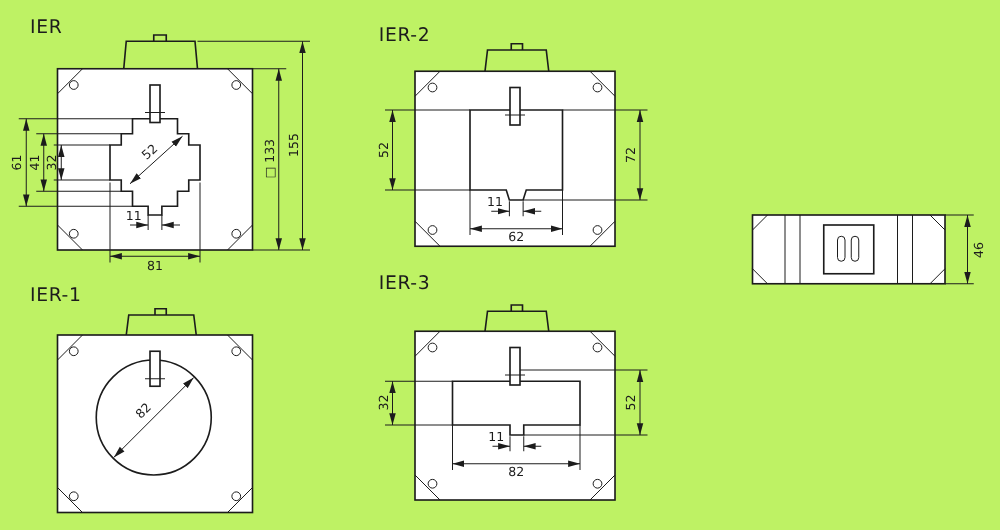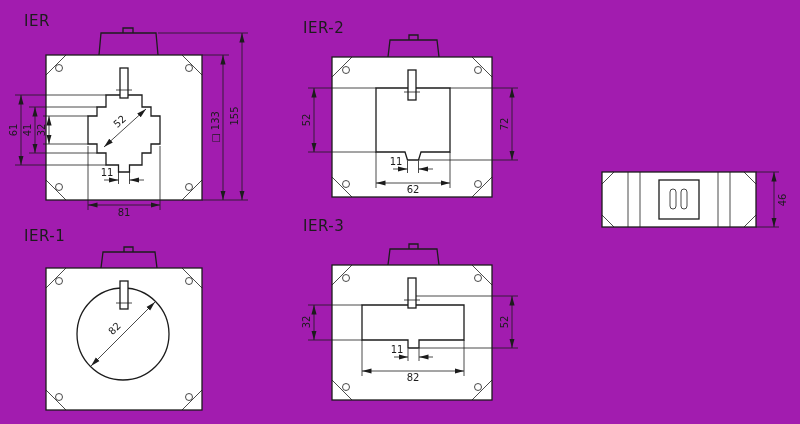--- a/index.html
+++ b/index.html
@@ -1,16 +1,16 @@
 <!DOCTYPE html>
 <html><head>
 <meta charset="utf-8">
 <style>
   html,body { margin:0; padding:0; background:#ffffff; }
-  .stage { position:relative; width:800px; height:424px; background:#a21caf; overflow:hidden; }
+  .stage { position:relative; width:800px; height:424px; background:#bef264; overflow:hidden; }
   svg { display:block; }
   svg text { font-family:"DejaVu Sans", sans-serif; fill:#1c1c1c; }
   .t-title { font-size:15px; letter-spacing:0.5px; }
   .t-dim { font-size:10px; }
   .c { fill:none; stroke:#1c1c1c; stroke-width:1.3; stroke-linejoin:miter; stroke-linecap:butt; }
   .cf { fill:#ffffff; stroke:#1c1c1c; stroke-width:1.3; stroke-linejoin:miter; }
   .d { fill:none; stroke:#1c1c1c; stroke-width:0.8; stroke-linecap:butt; }
 </style>
 </head>
 <body>

